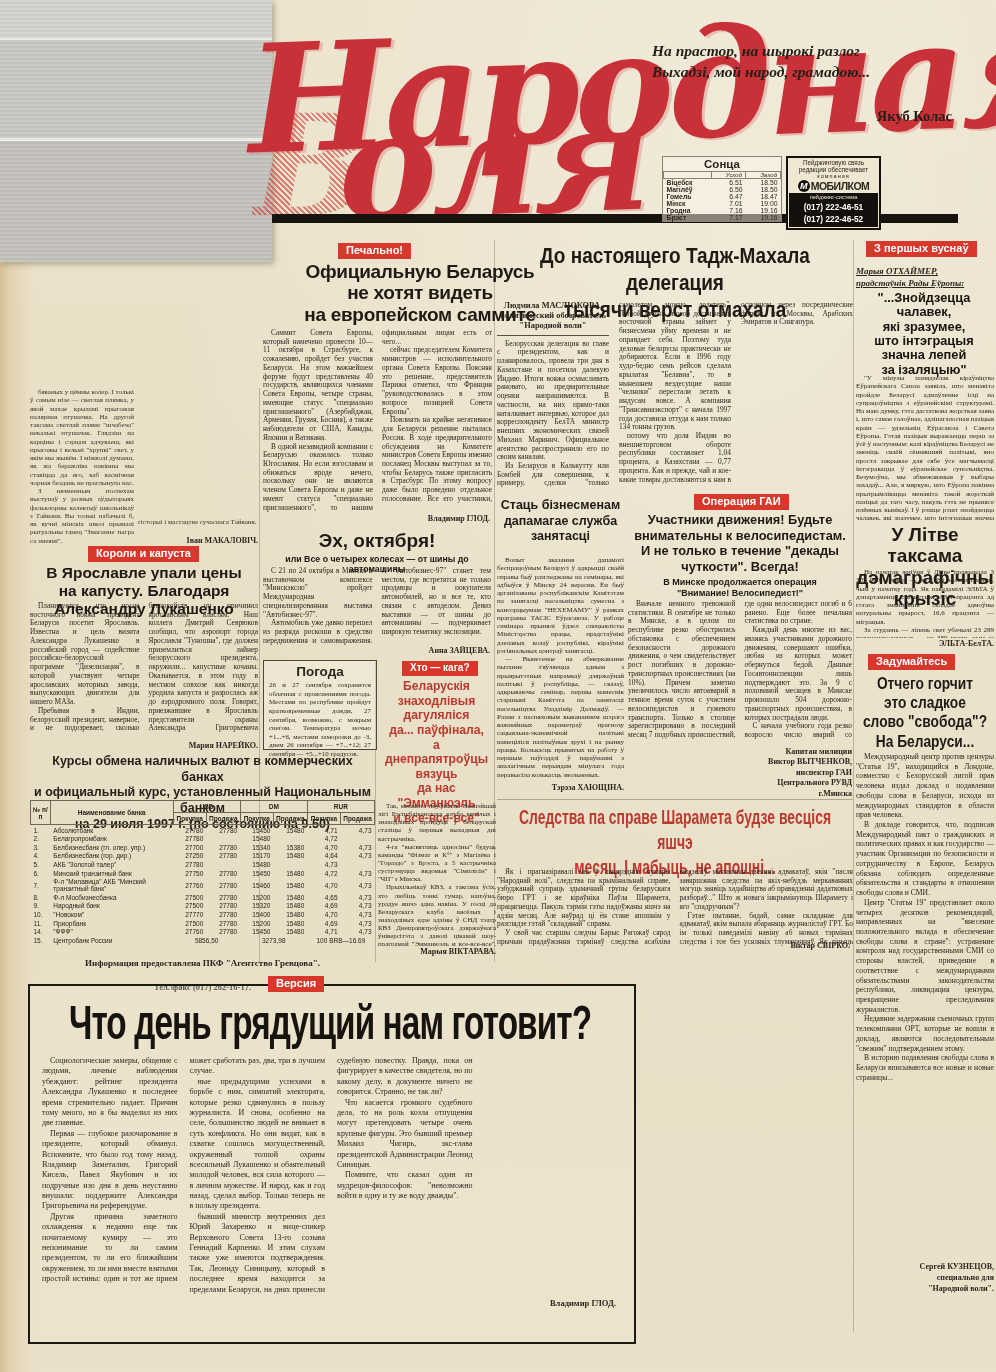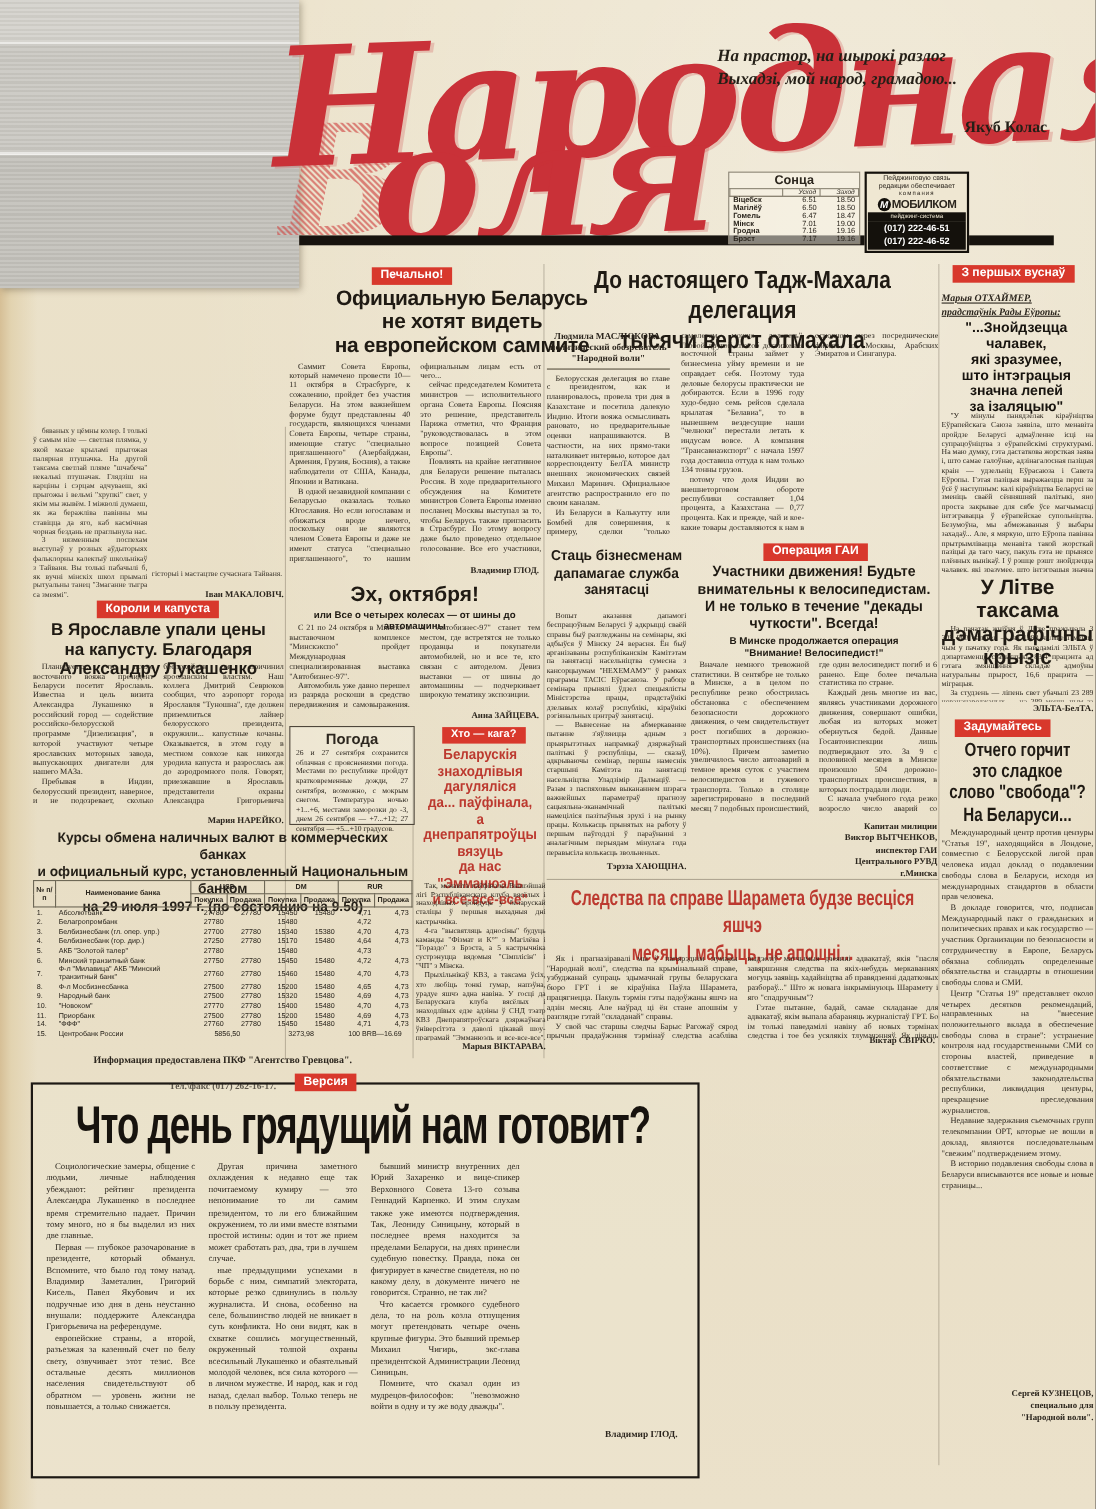--- a/index.html
+++ b/index.html
@@ -498,21 +498,20 @@
 
   <div class="abs vbox"></div>
   <div class="abs lbl" style="left:268px;top:976px;z-index:7;">Версия</div>
   <div class="abs" style="left:32px;top:996px;width:596px;z-index:5;">
     <div class="vhead">Что день грядущий нам готовит?</div>
   </div>
   <div class="abs body-text" style="left:42px;top:1056px;width:578px;height:244px;font-size:8px;line-height:1.3;z-index:5;">
       <div class="cols4">
         <p>Социологические замеры, общение с людьми, личные наблюдения убеждают: рейтинг президента Александра Лукашенко в последнее время стремительно падает. Причин тому много, но я бы выделил из них две главные.</p>
         <p>Первая — глубокое разочарование в президенте, который обманул. Вспомните, что было год тому назад. Владимир Заметалин, Григорий Кисель, Павел Якубович и их подручные изо дня в день неустанно внушали: поддержите Александра Григорьевича на референдуме.</p>
-        <p>европейские страны, а второй, разъезжая за казенный счет по белу свету, озвучивает этот тезис. Все остальные десять миллионов населения свидетельствуют об обратном — уровень жизни не повышается, а только снижается.</p>
         <p>Другая причина заметного охлаждения к недавно еще так почитаемому кумиру — это непонимание то ли самим президентом, то ли его ближайшим окружением, то ли ими вместе взятыми простой истины: один и тот же прием может сработать раз, два, три в лучшем случае.</p>
         <p>ные предыдущими успехами в борьбе с ним, симпатий электората, которые резко сдвинулись в пользу журналиста. И снова, особенно на селе, большинство людей не вникает в суть конфликта. Но они видят, как в схватке сошлись могущественный, окруженный толпой охраны всесильный Лукашенко и обаятельный молодой человек, вся сила которого — в личном мужестве. И народ, как и год назад, сделал выбор. Только теперь не в пользу президента.</p>
         <p>бывший министр внутренних дел Юрий Захаренко и вице-спикер Верховного Совета 13-го созыва Геннадий Карпенко. И этим слухам также уже имеются подтверждения. Так, Леониду Синицыну, который в последнее время находится за пределами Беларуси, на днях принесли судебную повестку. Правда, пока он фигурирует в качестве свидетеля, но по какому делу, в документе ничего не говорится. Странно, не так ли?</p>
         <p>Что касается громкого судебного дела, то на роль козла отпущения могут претендовать четыре очень крупные фигуры. Это бывший премьер Михаил Чигирь, экс-глава президентской Администрации Леонид Синицын.</p>
         <p>Помните, что сказал один из мудрецов-философов: "невозможно войти в одну и ту же воду дважды".</p>
       </div>
     </div>
   <div class="abs sign" style="left:430px;top:1298px;width:186px;font-size:8.5px;z-index:6;">Владимир ГЛОД.</div>
 
 

